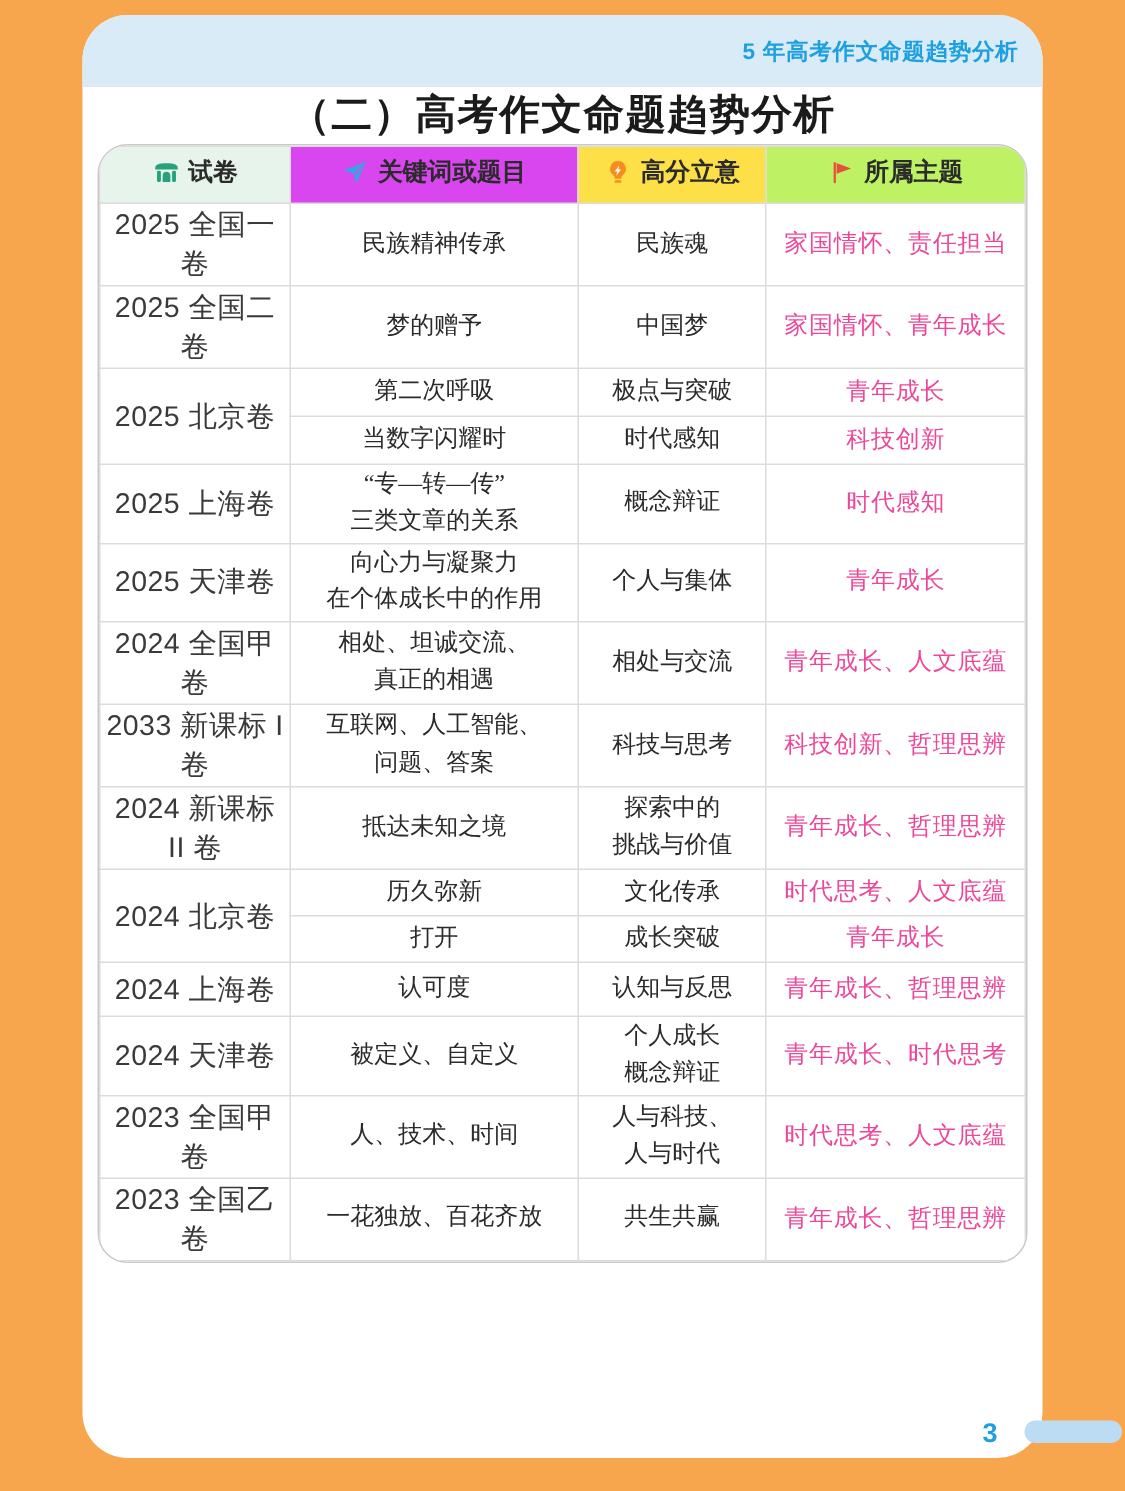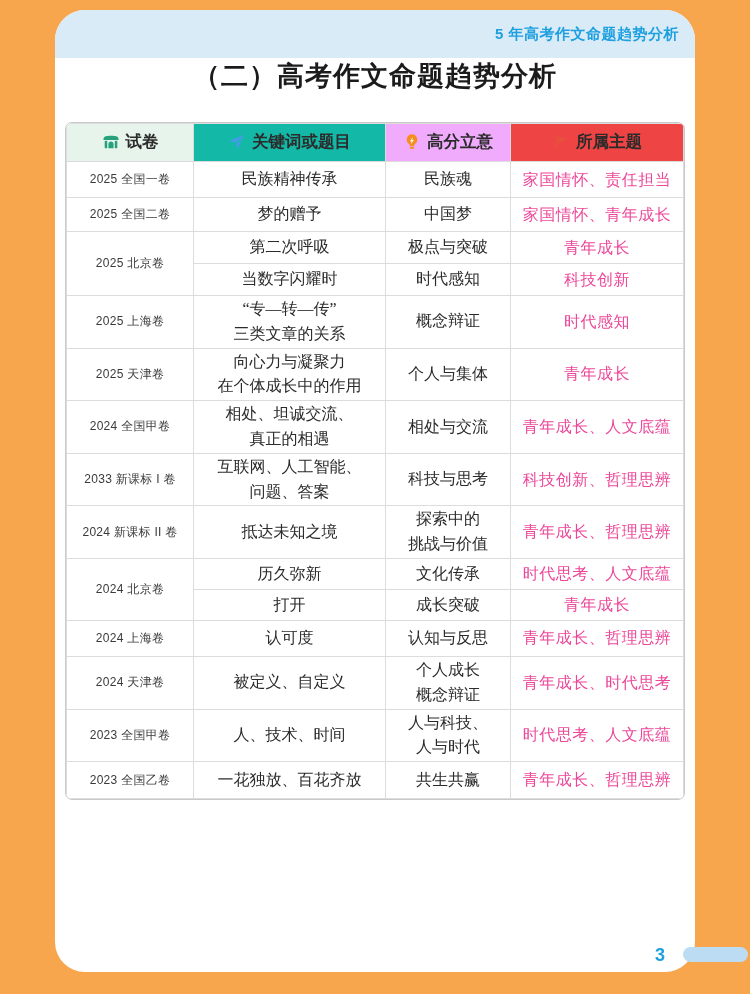--- a/index.html
+++ b/index.html
@@ -24,33 +24,33 @@
     text-align:center;
     font-size:27px;font-weight:800;color:#1b1b1b;letter-spacing:1px;
   }
   .intro{
     margin:10px 29px 0 29px;
     font-family:"Liberation Serif",serif;
     font-size:17.2px;line-height:24.8px;color:#1f1f1f;
     text-align:justify;text-indent:2em;
   }
   .table-wrap{
-    margin:28px 10px 0 10px;
-    border:1px solid #c9c9c9;border-radius:7px;overflow:hidden;
+    margin:2px 10px 0 10px;
+    border:1px solid #c9c9c9;border-radius:20px;overflow:hidden;
   }
   table{width:100%;border-collapse:collapse;table-layout:fixed;}
   col.c1{width:20.6%}col.c2{width:31.1%}col.c3{width:20.3%}col.c4{width:28%}
   th,td{border:1px solid #dcdcdc;text-align:center;vertical-align:middle;padding:1px 2px;}
   thead th{height:35px;font-size:16.5px;font-weight:800;color:#2b2b2b;}
   th .hwrap{display:inline-flex;align-items:center;gap:6px;justify-content:center;}
   th.hc1{background:#E7F4EC;}
-  th.hc2{background:#14b8a6;}
-  th.hc3{background:#f0abfc;}
-  th.hc4{background:#ef4444;}
-  td.exam-cell{font-size:12px;color:#3a3a3a;letter-spacing:.3px;}
+  th.hc2{background:#d946ef;}
+  th.hc3{background:#fde047;}
+  th.hc4{background:#bef264;}
+  td.exam-cell{font-size:19px;color:#3a3a3a;letter-spacing:.3px;}
   td.kw-cell,td.idea-cell{
     font-family:"Liberation Serif",serif;font-size:16px;color:#2b2b2b;
     white-space:pre-line;line-height:1.55;
   }
   td.themes-cell{
     font-family:"Liberation Serif",serif;font-size:16px;color:#ec4899;
     white-space:pre-line;line-height:1.5;letter-spacing:.5px;
   }
   tr.h37{height:36px}tr.h35{height:34px}tr.h33{height:32px}
   tr.h52{height:51px}tr.h50{height:49px}tr.h32{height:31px}tr.h38{height:37px}

